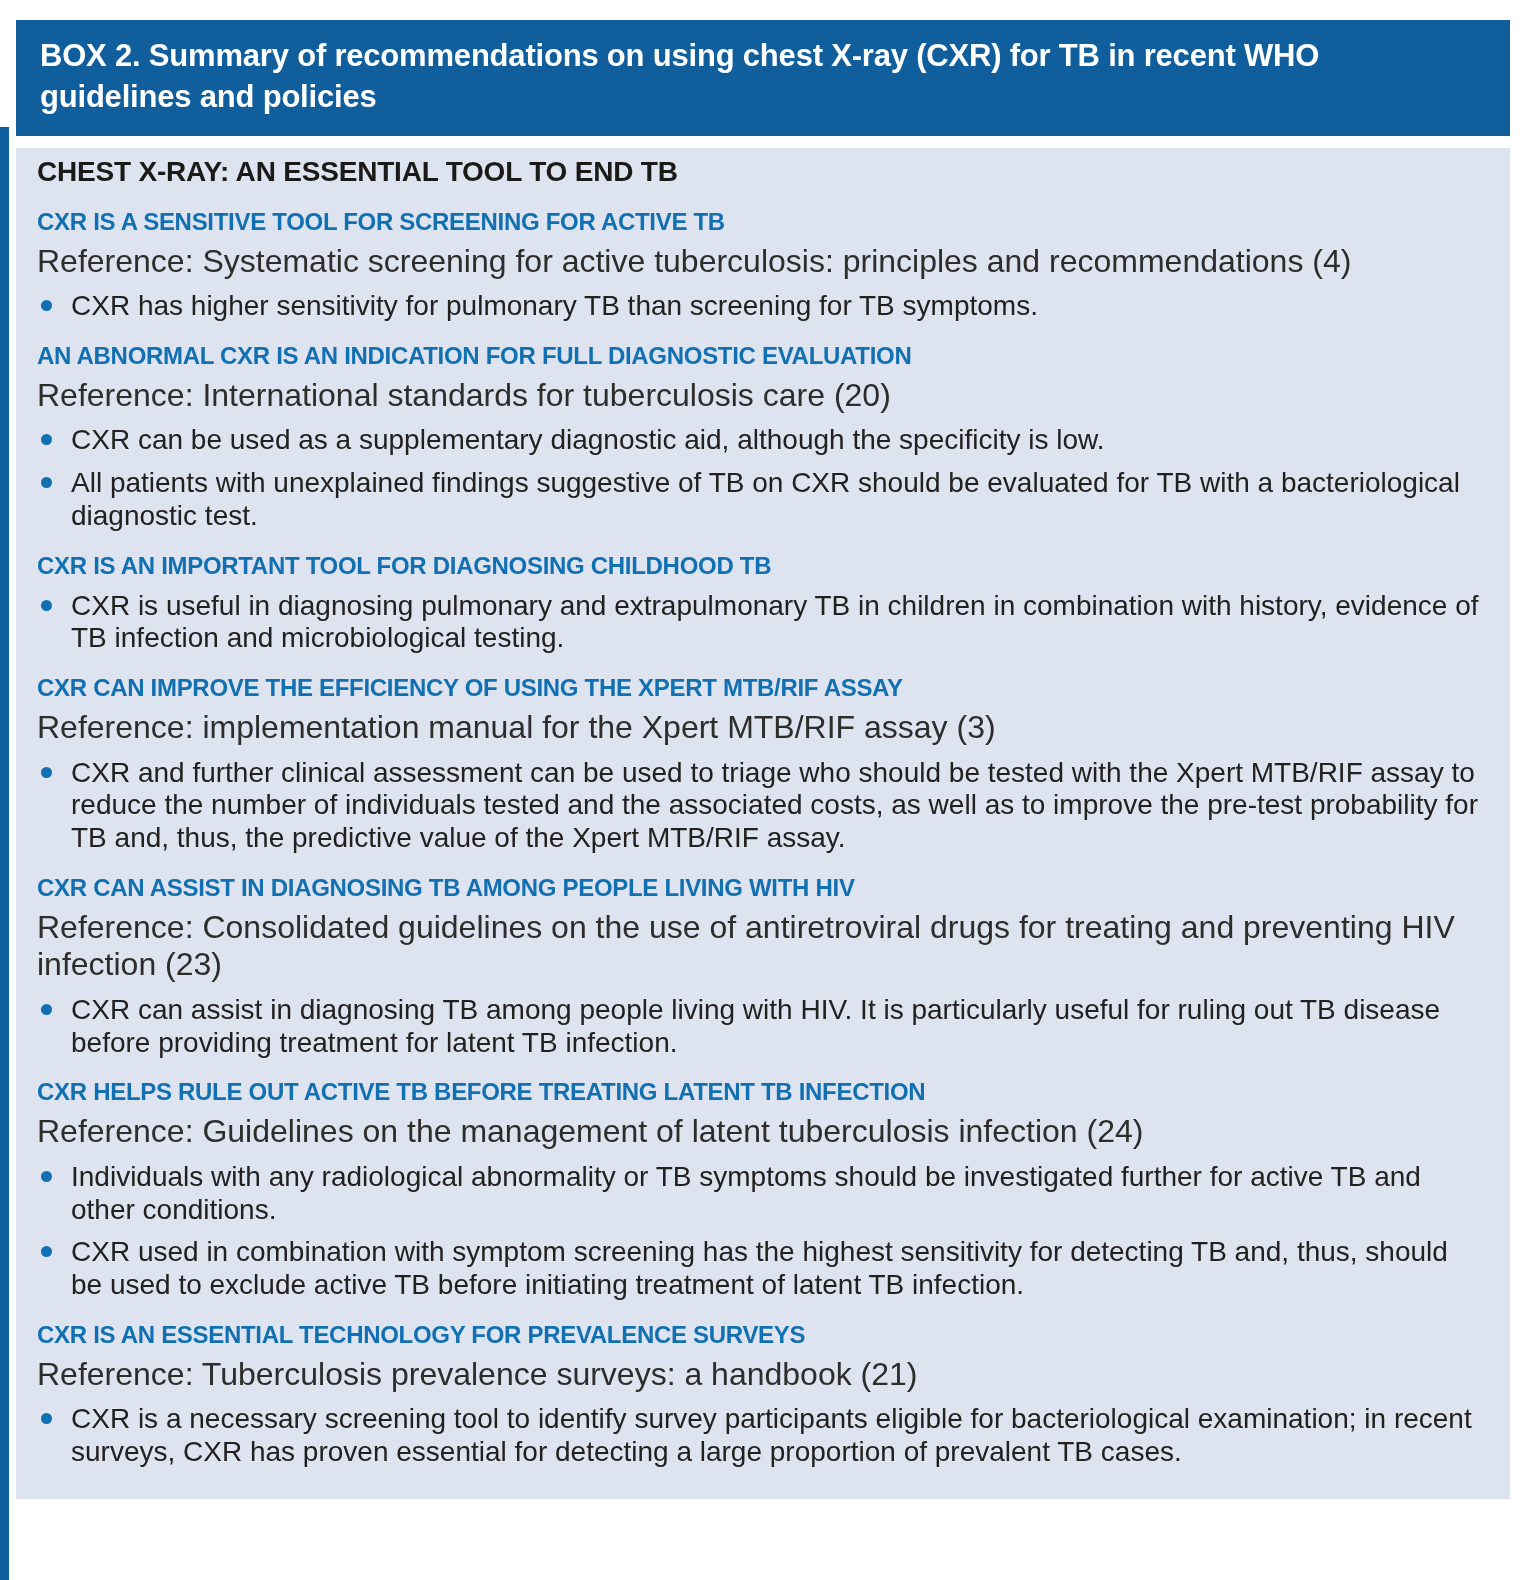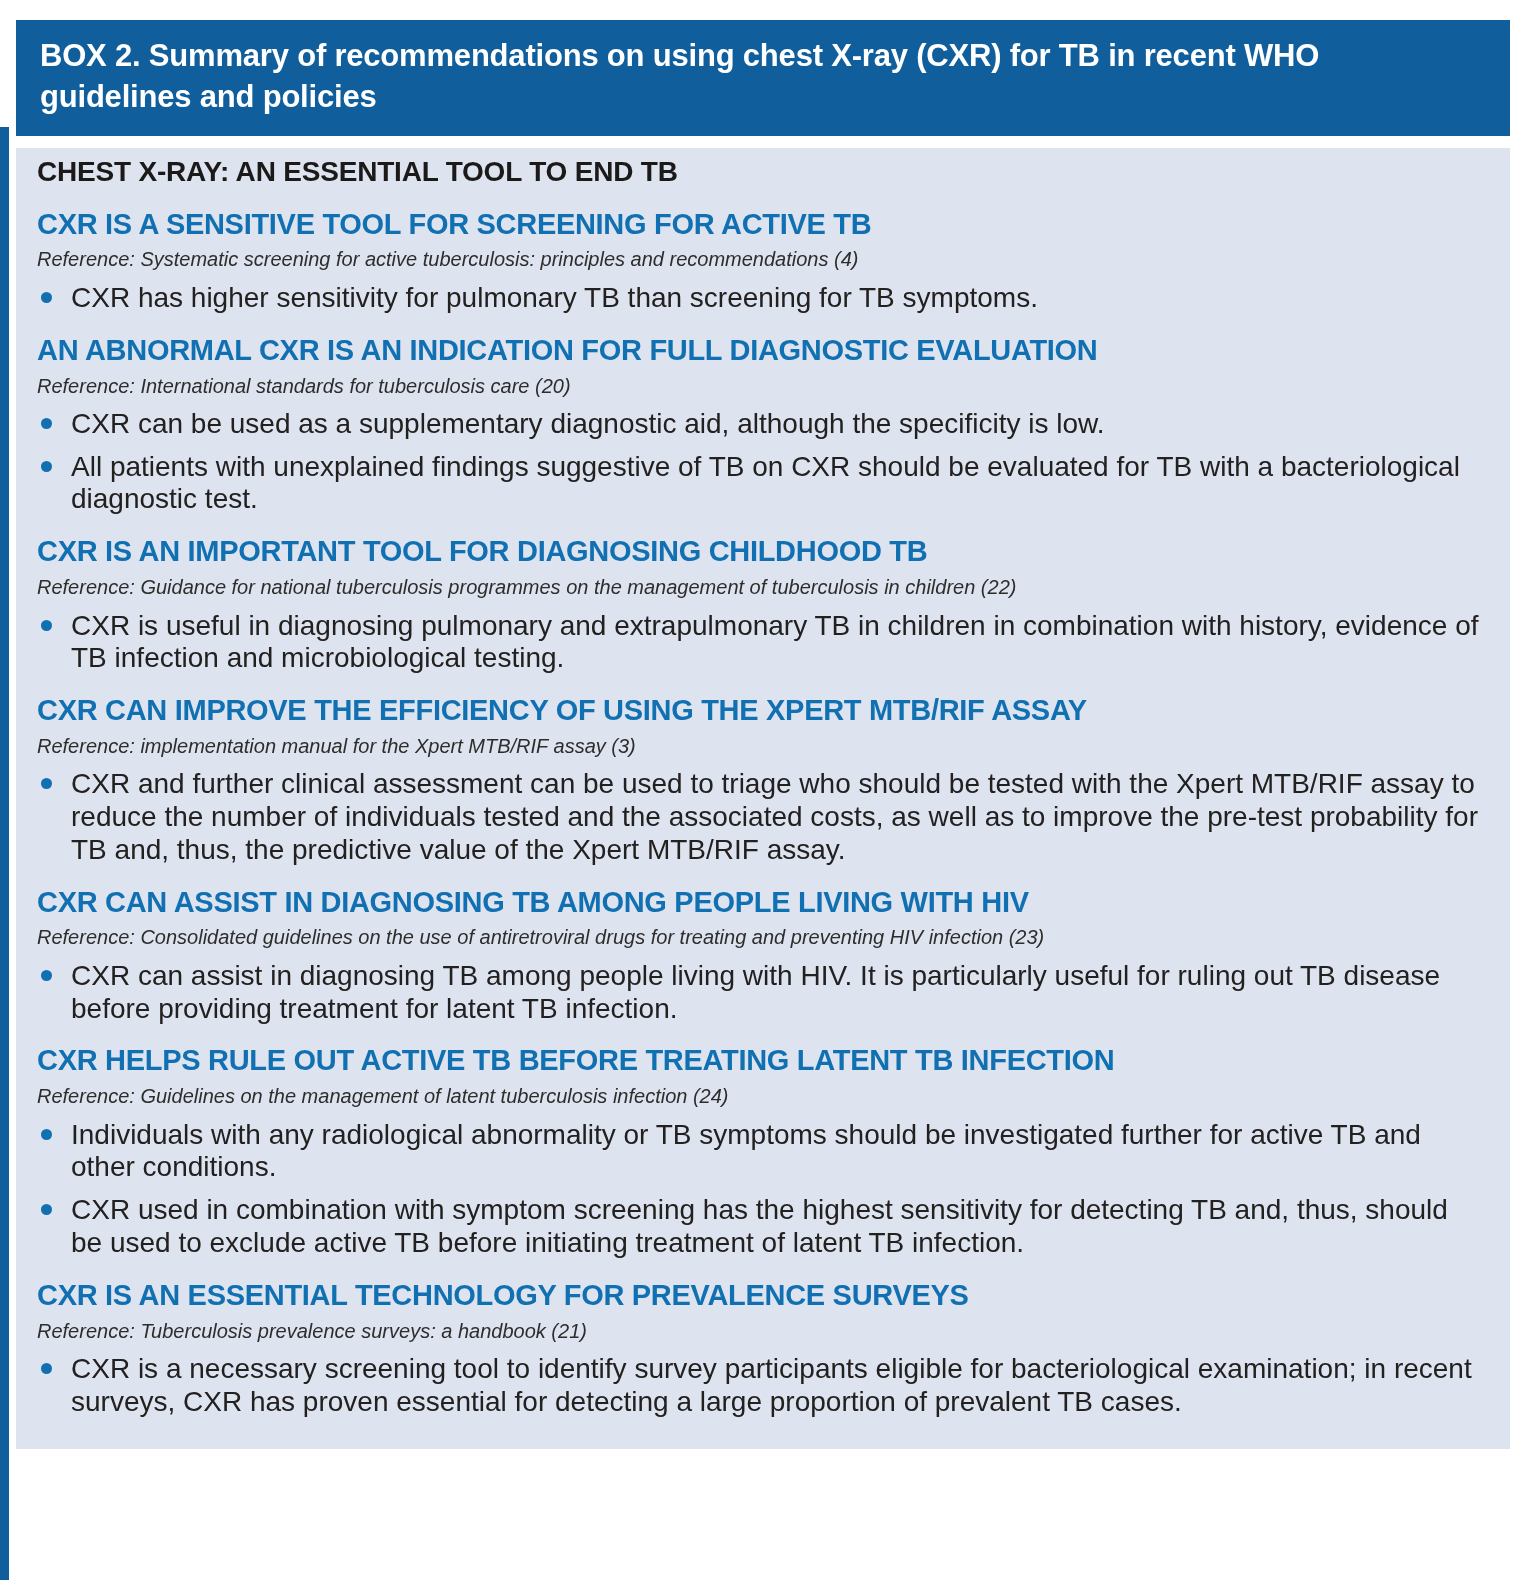--- a/index.html
+++ b/index.html
@@ -58,30 +58,29 @@
     font-size: 28px;
     font-weight: bold;
     color: #1c1a19;
     letter-spacing: -0.2px;
   }
 
   .section { margin-top: 19px; }
 
   .section-heading {
     color: var(--heading, #1170b1);
-    font-size: 29px;
+    font-size: 24px;
     font-weight: bold;
     letter-spacing: -0.3px;
     margin-bottom: 7px;
   }
 
   .section-reference {
-    font-style: italic;
     color: var(--reference-text, #2e2d2c);
-    font-size: 20px;
+    font-size: 32px;
     margin-bottom: 2px;
   }
 
   .bullet-list { list-style: none; }
 
   .bullet-item {
     position: relative;
     padding-left: 34px;
     margin-top: 10px;
   }
@@ -125,21 +124,20 @@
     <div class="section-heading">AN ABNORMAL CXR IS AN INDICATION FOR FULL DIAGNOSTIC EVALUATION</div>
     <div class="section-reference">Reference: International standards for tuberculosis care (20)</div>
     <ul class="bullet-list">
               <li class="bullet-item"><span class="bullet-dot"></span><span class="bullet-text">CXR can be used as a supplementary diagnostic aid, although the specificity is low.</span></li>
               <li class="bullet-item"><span class="bullet-dot"></span><span class="bullet-text">All patients with unexplained findings suggestive of TB on CXR should be evaluated for TB with a bacteriological diagnostic test.</span></li>
             </ul>
   </div>
 
   <div class="section">
     <div class="section-heading">CXR IS AN IMPORTANT TOOL FOR DIAGNOSING CHILDHOOD TB</div>
-    <div class="section-reference">Reference: Guidance for national tuberculosis programmes on the management of tuberculosis in children (22)</div>
     <ul class="bullet-list">
               <li class="bullet-item"><span class="bullet-dot"></span><span class="bullet-text">CXR is useful in diagnosing pulmonary and extrapulmonary TB in children in combination with history, evidence of TB infection and microbiological testing.</span></li>
             </ul>
   </div>
 
   <div class="section">
     <div class="section-heading">CXR CAN IMPROVE THE EFFICIENCY OF USING THE XPERT MTB/RIF ASSAY</div>
     <div class="section-reference">Reference: implementation manual for the Xpert MTB/RIF assay (3)</div>
     <ul class="bullet-list">
               <li class="bullet-item"><span class="bullet-dot"></span><span class="bullet-text">CXR and further clinical assessment can be used to triage who should be tested with the Xpert MTB/RIF assay to reduce the number of individuals tested and the associated costs, as well as to improve the pre-test probability for TB and, thus, the predictive value of the Xpert MTB/RIF assay.</span></li>

